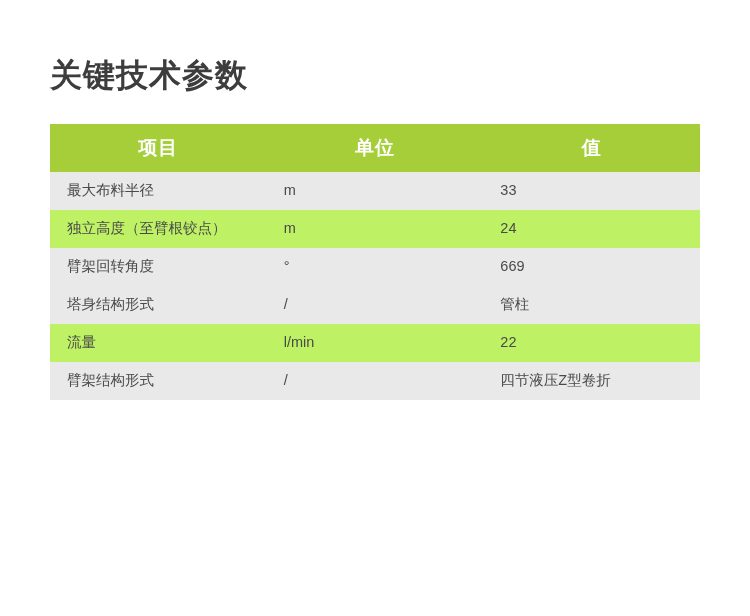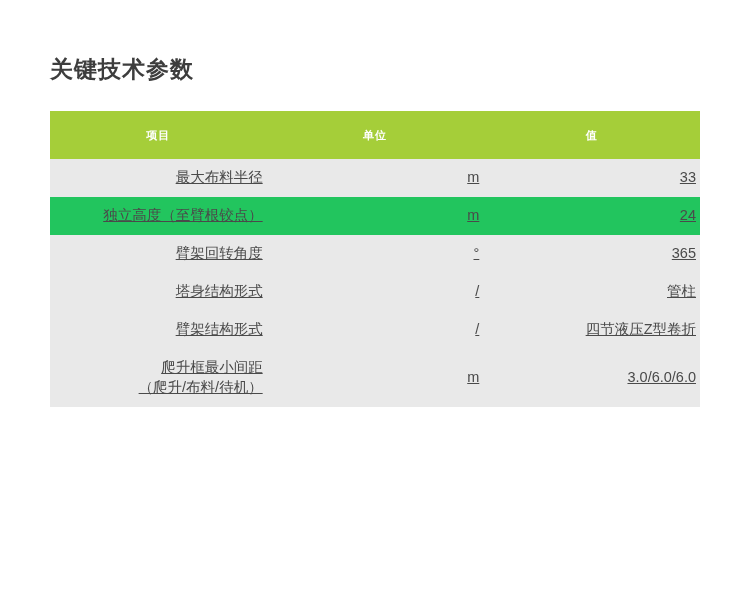--- a/index.html
+++ b/index.html
@@ -15,58 +15,57 @@
     -webkit-font-smoothing: antialiased;
   }
   .page {
     position: relative;
     width: 750px;
     height: 616px;
     box-sizing: border-box;
     padding: 0 50px;
   }
   .page-title {
-    font-size: 23px;
+    font-size: 32px;
     font-weight: bold;
     color: #3d3d3d;
     letter-spacing: 1px;
     padding-top: 54px;
     padding-bottom: 26px;
     margin: 0;
   }
   table.spec-table {
     width: 650px;
     border-collapse: collapse;
     table-layout: fixed;
     font-size: 14.5px;
   }
   table.spec-table th {
     background: #a5ce39;
     color: #ffffff;
-    font-size: 11px;
+    font-size: 19px;
     font-weight: bold;
     height: 46px;
     text-align: center;
     border: none;
     letter-spacing: 1px;
   }
   table.spec-table td {
     height: 36px;
-    text-align: right;
+    text-align: left;
     color: #4a4a4a;
     border: none;
-    padding: 1px 4px;
+    padding: 1px 17px;
     line-height: 1.35;
-    text-decoration: underline;
   }
   table.spec-table tr.row-odd td {
     background: #e9e9e9;
   }
   table.spec-table tr.row-even td {
-    background: #22c55e;
+    background: #bef264;
   }
   td.col-item {
     width: 232px;
   }
   td.col-unit {
     width: 138px;
   }
   td.col-value {
     width: 280px;
   }
@@ -99,36 +98,33 @@
         <td class="col-value">33</td>
       </tr>
       <tr class="row-even">
         <td class="col-item">独立高度（至臂根铰点）</td>
         <td class="col-unit">m</td>
         <td class="col-value">24</td>
       </tr>
       <tr class="row-odd">
         <td class="col-item">臂架回转角度</td>
         <td class="col-unit">°</td>
-        <td class="col-value">365</td>
+        <td class="col-value">669</td>
       </tr>
       <tr class="row-odd">
         <td class="col-item">塔身结构形式</td>
         <td class="col-unit">/</td>
         <td class="col-value">管柱</td>
       </tr>
+      <tr class="row-even">
+        <td class="col-item">流量</td>
+        <td class="col-unit">l/min</td>
+        <td class="col-value">22</td>
+      </tr>
       <tr class="row-odd">
         <td class="col-item">臂架结构形式</td>
         <td class="col-unit">/</td>
         <td class="col-value">四节液压Z型卷折</td>
-      </tr>
-      <tr class="row-odd row-tall">
-        <td class="col-item">
-          <span class="cell-sub">爬升框最小间距</span>
-          <span class="cell-sub">（爬升/布料/待机）</span>
-        </td>
-        <td class="col-unit">m</td>
-        <td class="col-value">3.0/6.0/6.0</td>
       </tr>
     </tbody>
   </table>
 
 </div>
 
 </body></html>

